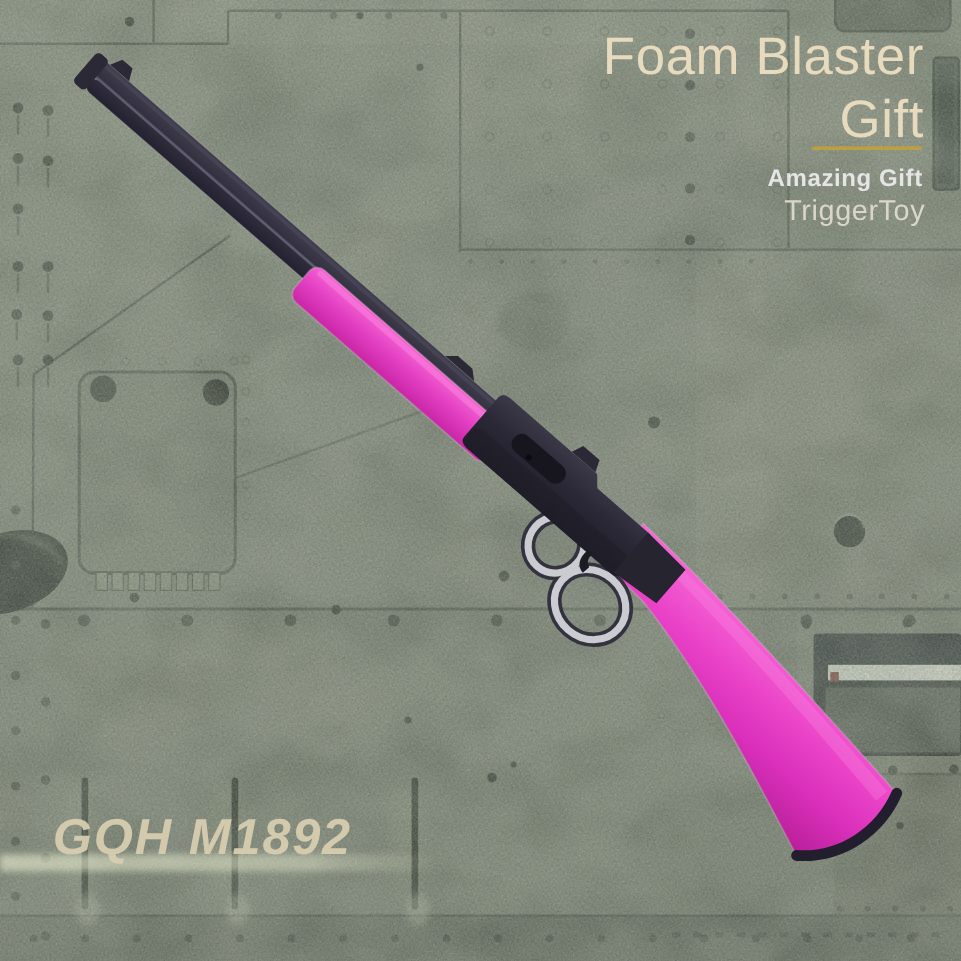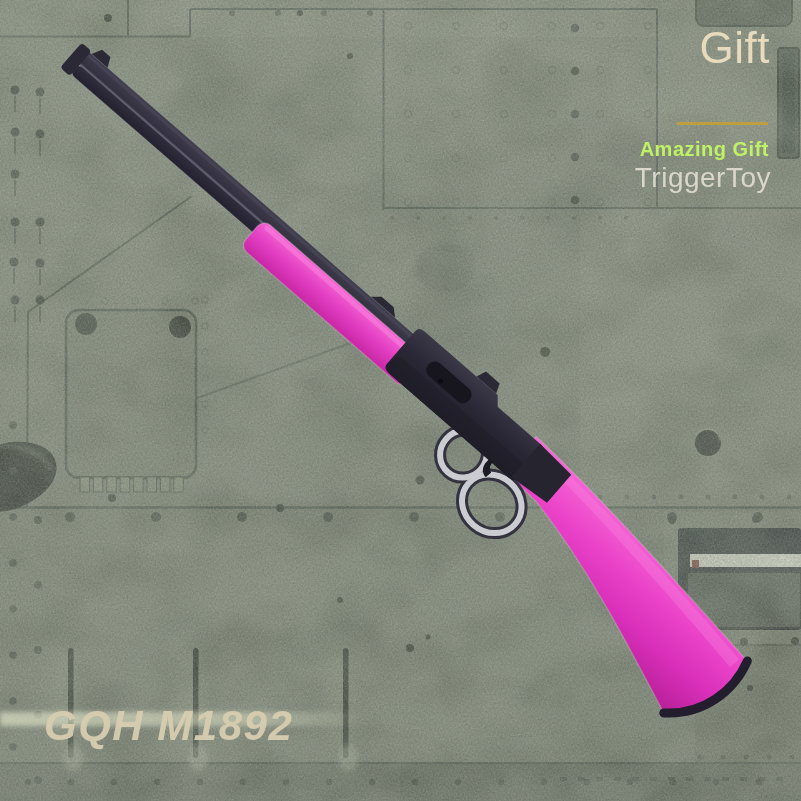--- a/index.html
+++ b/index.html
@@ -9,23 +9,23 @@
     font-family:"Liberation Sans","DejaVu Sans",sans-serif;
   }
   .stage svg{position:absolute;left:0;top:0;display:block;}
   .txt{position:absolute;white-space:nowrap;}
   .title-block{
     right:31px;top:22px;text-align:right;
     font-size:44px;line-height:52px;font-weight:400;
     color:#e8dabd;letter-spacing:0.5px;
   }
   .gold-rule{position:absolute;right:33px;top:122px;width:91px;height:3px;background:#bd9f42;}
-  .tagline{right:32px;top:138px;font-size:20px;font-weight:700;color:#bef264;letter-spacing:0.5px;}
-  .brand{right:30px;top:162px;font-size:28px;font-weight:400;color:#dad6ca;letter-spacing:0.5px;}
-  .model{left:44px;top:702px;font-size:42px;font-weight:700;font-style:italic;
+  .tagline{right:32px;top:138px;font-size:20px;font-weight:700;color:#e5e5e5;letter-spacing:0.5px;}
+  .brand{right:30px;top:162px;font-size:24px;font-weight:400;color:#dad6ca;letter-spacing:0.5px;}
+  .model{left:44px;top:674px;font-size:42px;font-weight:700;font-style:italic;
          color:#d8cdb0;letter-spacing:1.5px;opacity:.95;}
 </style>
 </head>
 <body>
 
 <div class="stage">
 
 <svg id="bg" width="801" height="801" viewBox="0 0 801 801">
   <defs>
     <linearGradient id="bgGrad" x1="0" y1="0" x2="1" y2="1">
@@ -375,20 +375,21 @@
 
     <path d="M512,-23 L516,-33 534,-33 538,-23 Z" fill="#2b2935"></path>
 
     <path d="M604,-14 L648,-11 648,26 604,30 Z" fill="#26242f"></path>
 
     <path d="M576,30 C574,40 578,46 585,47 L586,40 C581,38 580,34 581,30 Z" fill="#1c1a24"></path>
   </g>
 </svg>
 
 <div class="txt title-block">
+  <div>Foam Blaster</div>
   <div>Gift</div>
 </div>
 <div class="gold-rule"></div>
 <div class="txt tagline">Amazing Gift</div>
 <div class="txt brand">TriggerToy</div>
 <div class="txt model">GQH M1892</div>
 
 </div>
 
 </body></html>

